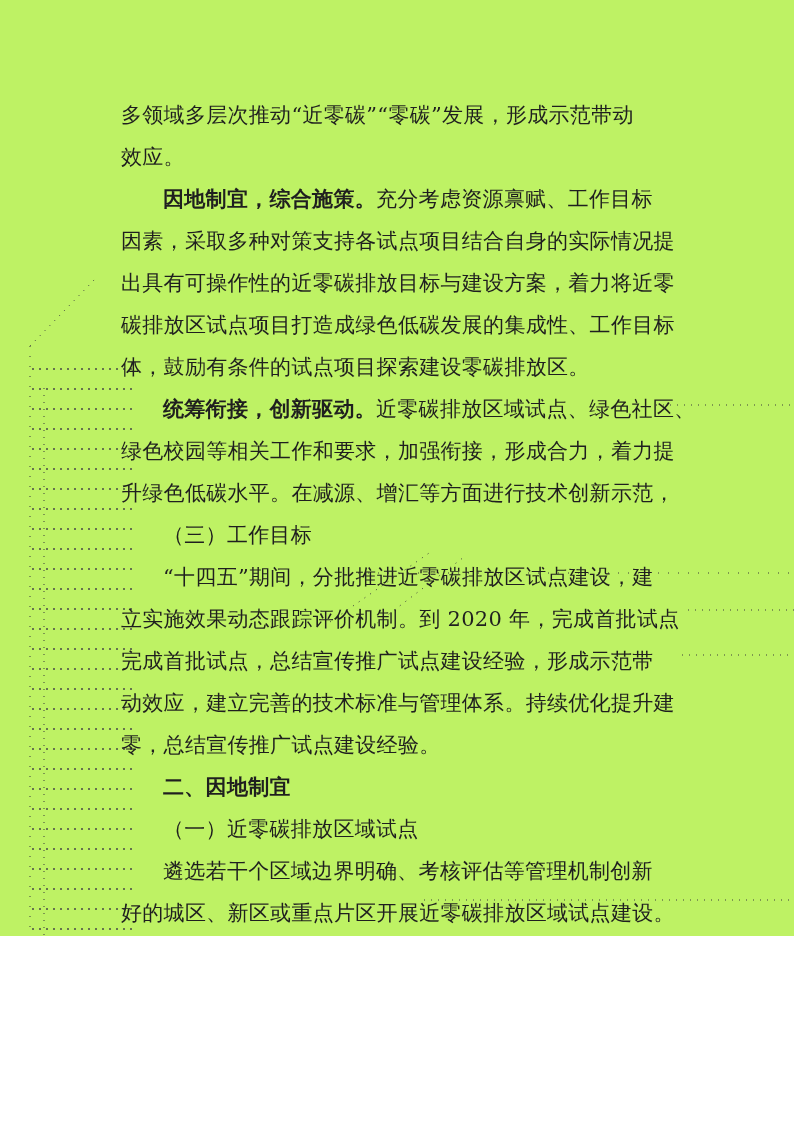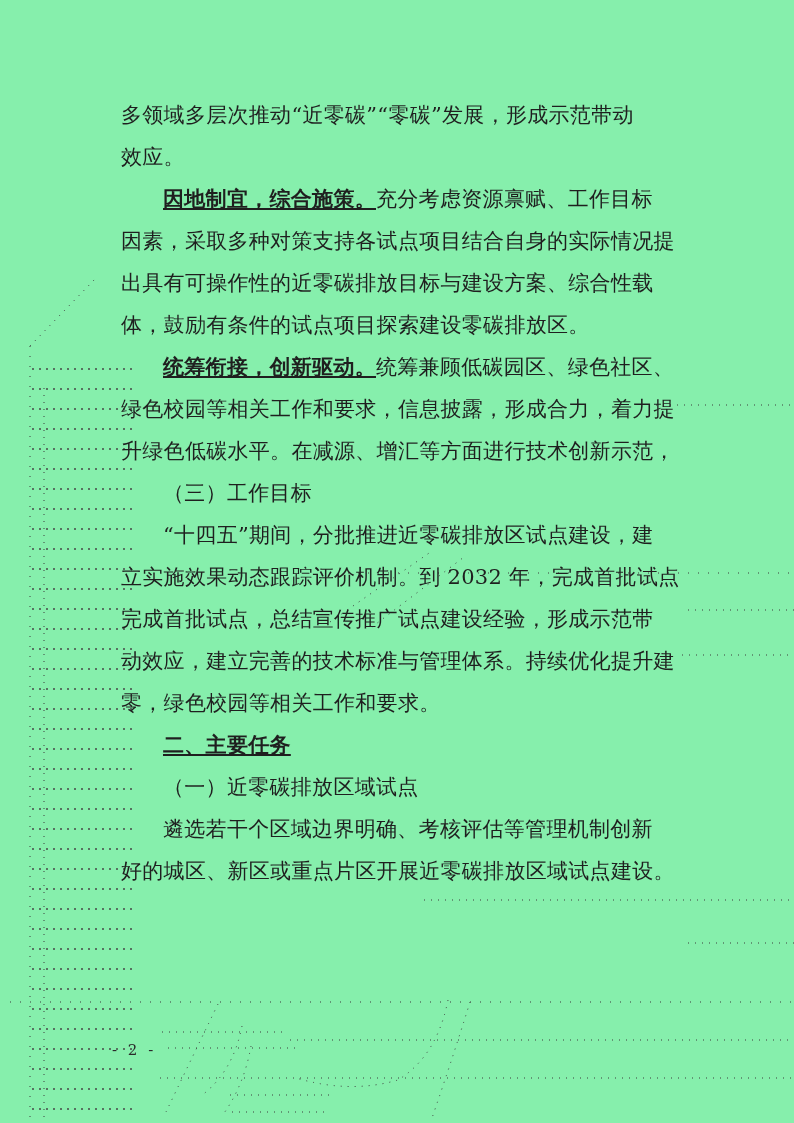--- a/index.html
+++ b/index.html
@@ -1,37 +1,37 @@
 <!DOCTYPE html>
 <html><head>
 <meta charset="utf-8">
 <style>
   html,body{margin:0;padding:0;background:#ffffff;}
   .page{
     position:relative;
-    width:794px;height:1123px;
-    background:#86efac;
+    width:794px;height:936px;
+    background:#bef264;
     overflow:hidden;
     font-family:"DejaVu Serif","Liberation Serif",serif;
     color:#1f1f1f;
   }
   .doc-body{
     position:absolute;
     left:121px;top:94px;width:556px;
   }
   .line{
     height:42px;
     line-height:42px;
     font-size:21px;
     white-space:nowrap;
     letter-spacing:0.3px;
     color:#1f1f1f;
   }
   .line.indent{padding-left:42px;}
-  .bold{font-weight:bold;text-decoration:underline;}
+  .bold{font-weight:bold;}
   .footer{
     position:absolute;
     left:112px;top:1041px;
     font-size:15px;
     letter-spacing:3px;
     color:#2a2a2a;
   }
   
   .dotfield{
     position:absolute;
@@ -76,32 +76,33 @@
     <path d="M251,1046 Q244,1086 222,1116"></path>
     <path d="M448,1000 Q437,1056 398,1080 Q350,1094 296,1078"></path>
     <path d="M470,1002 Q452,1060 432,1118"></path>
   </svg>
 
   <div class="doc-body">
       <div class="line"><span>多领域多层次推动“近零碳”“零碳”发展，形成示范带动</span></div>
       <div class="line"><span>效应。</span></div>
       <div class="line indent"><span class="bold">因地制宜，综合施策。</span><span>充分考虑资源禀赋、工作目标</span></div>
       <div class="line"><span>因素，采取多种对策支持各试点项目结合自身的实际情况提</span></div>
-      <div class="line"><span>出具有可操作性的近零碳排放目标与建设方案、综合性载</span></div>
+      <div class="line"><span>出具有可操作性的近零碳排放目标与建设方案，着力将近零</span></div>
+      <div class="line"><span>碳排放区试点项目打造成绿色低碳发展的集成性、工作目标</span></div>
       <div class="line"><span>体，鼓励有条件的试点项目探索建设零碳排放区。</span></div>
-      <div class="line indent"><span class="bold">统筹衔接，创新驱动。</span><span>统筹兼顾低碳园区、绿色社区、</span></div>
-      <div class="line"><span>绿色校园等相关工作和要求，信息披露，形成合力，着力提</span></div>
+      <div class="line indent"><span class="bold">统筹衔接，创新驱动。</span><span>近零碳排放区域试点、绿色社区、</span></div>
+      <div class="line"><span>绿色校园等相关工作和要求，加强衔接，形成合力，着力提</span></div>
       <div class="line"><span>升绿色低碳水平。在减源、增汇等方面进行技术创新示范，</span></div>
       <div class="line indent"><span>（三）工作目标</span></div>
       <div class="line indent"><span>“十四五”期间，分批推进近零碳排放区试点建设，建</span></div>
-      <div class="line"><span>立实施效果动态跟踪评价机制。到 2032 年，完成首批试点</span></div>
+      <div class="line"><span>立实施效果动态跟踪评价机制。到 2020 年，完成首批试点</span></div>
       <div class="line"><span>完成首批试点，总结宣传推广试点建设经验，形成示范带</span></div>
       <div class="line"><span>动效应，建立完善的技术标准与管理体系。持续优化提升建</span></div>
-      <div class="line"><span>零，绿色校园等相关工作和要求。</span></div>
-      <div class="line indent"><span class="bold">二、主要任务</span></div>
+      <div class="line"><span>零，总结宣传推广试点建设经验。</span></div>
+      <div class="line indent"><span class="bold">二、因地制宜</span></div>
       <div class="line indent"><span>（一）近零碳排放区域试点</span></div>
       <div class="line indent"><span>遴选若干个区域边界明确、考核评估等管理机制创新</span></div>
       <div class="line"><span>好的城区、新区或重点片区开展近零碳排放区域试点建设。</span></div>
     </div>
 
   <div class="footer">- 2 -</div>
 
 </div>
 
 </body></html>

